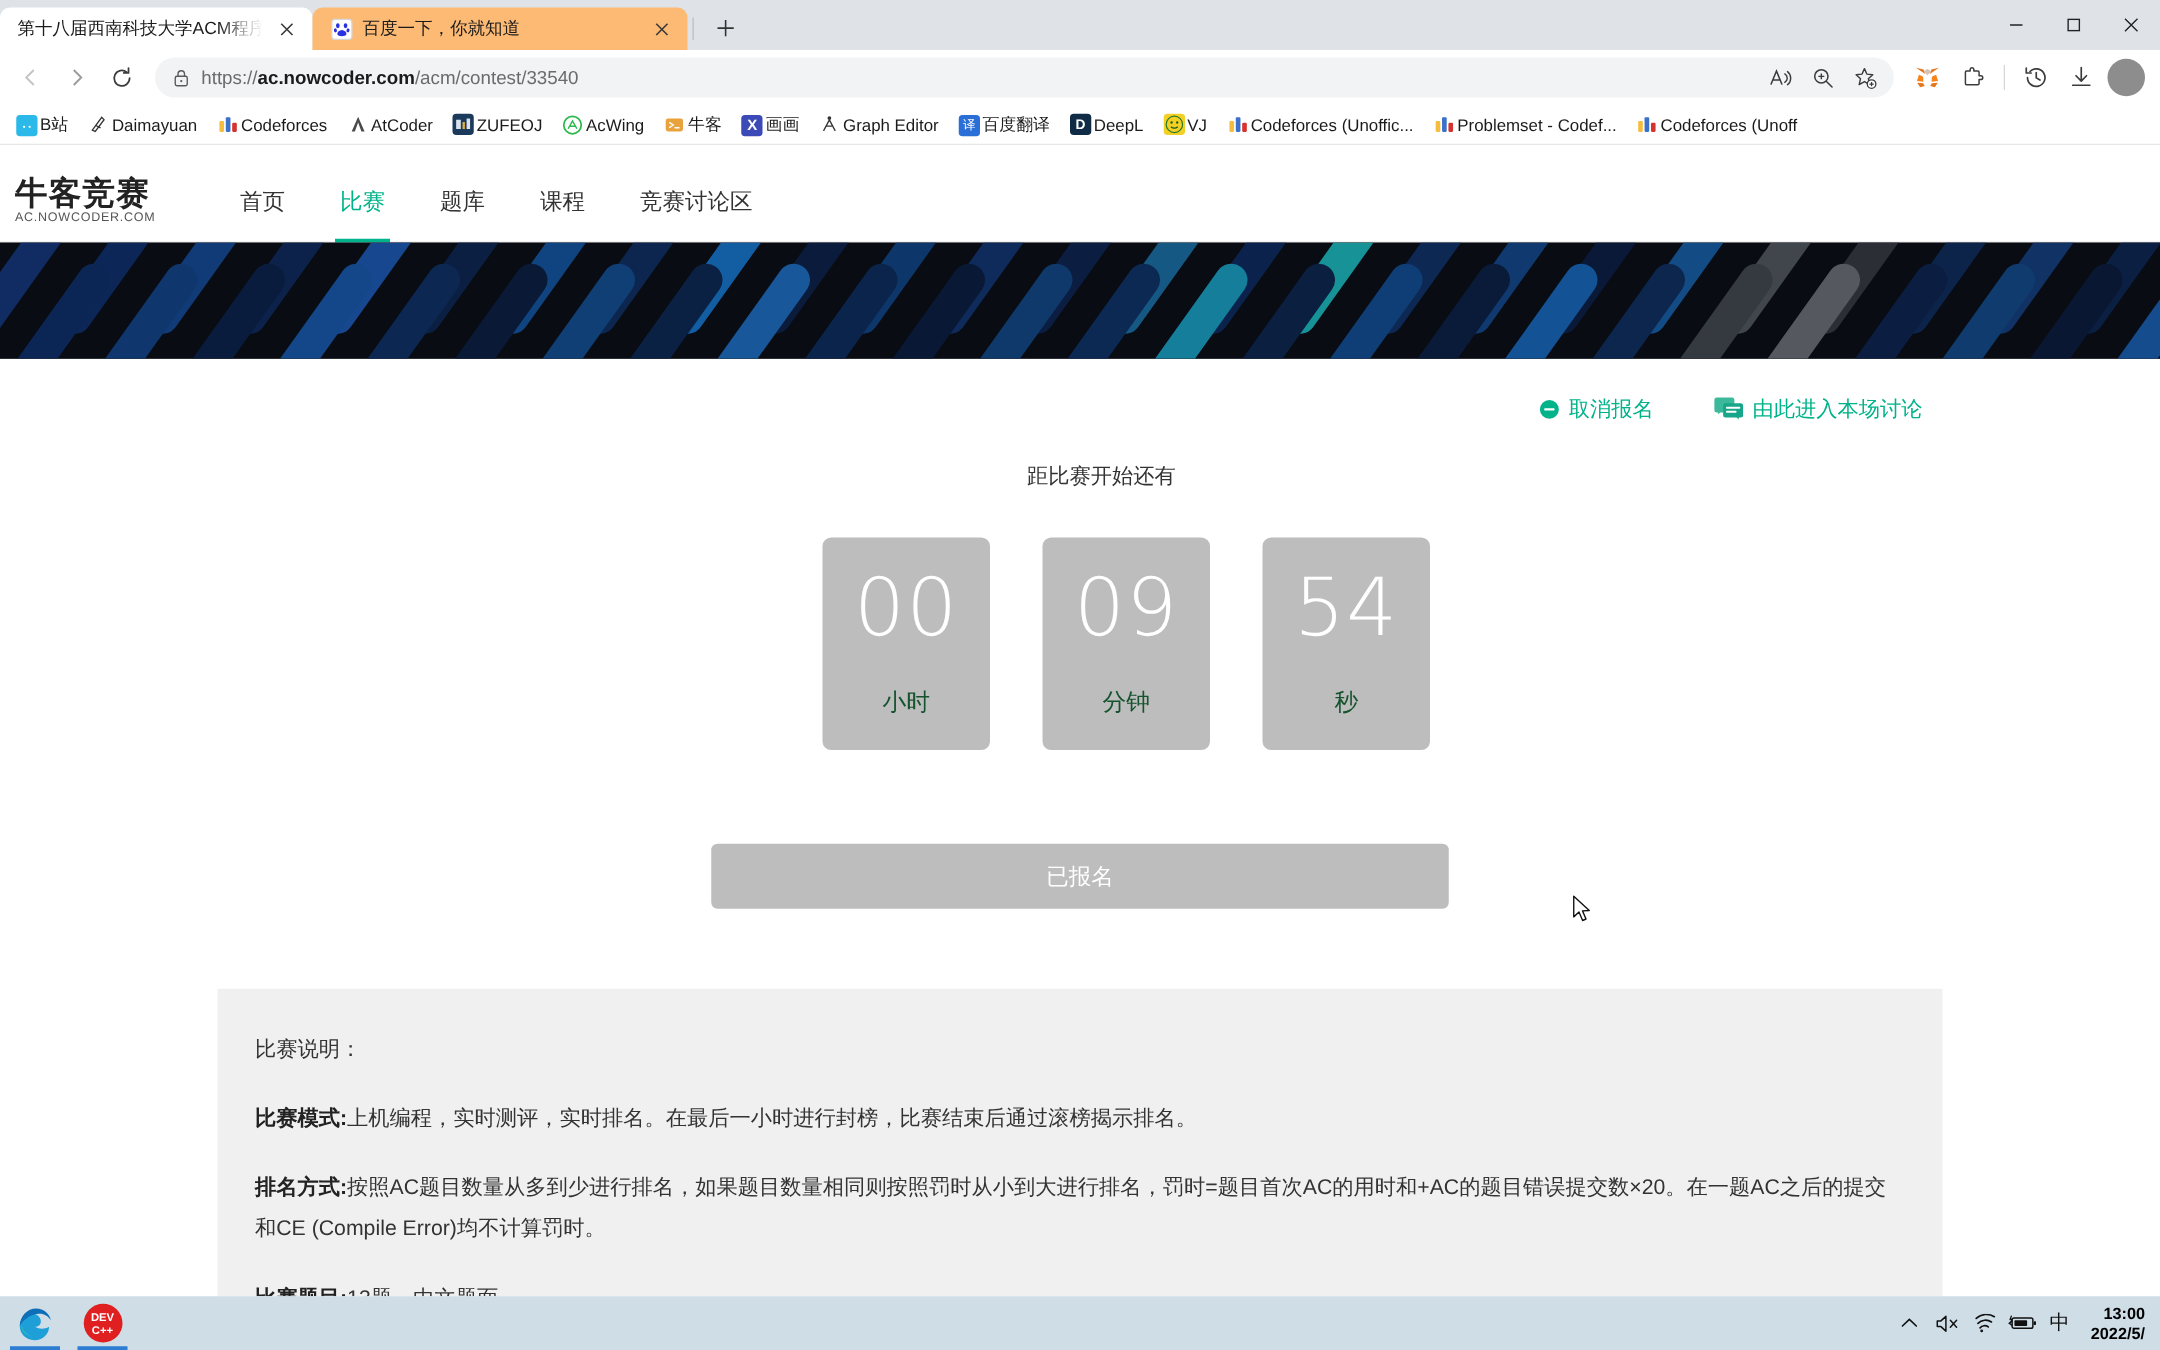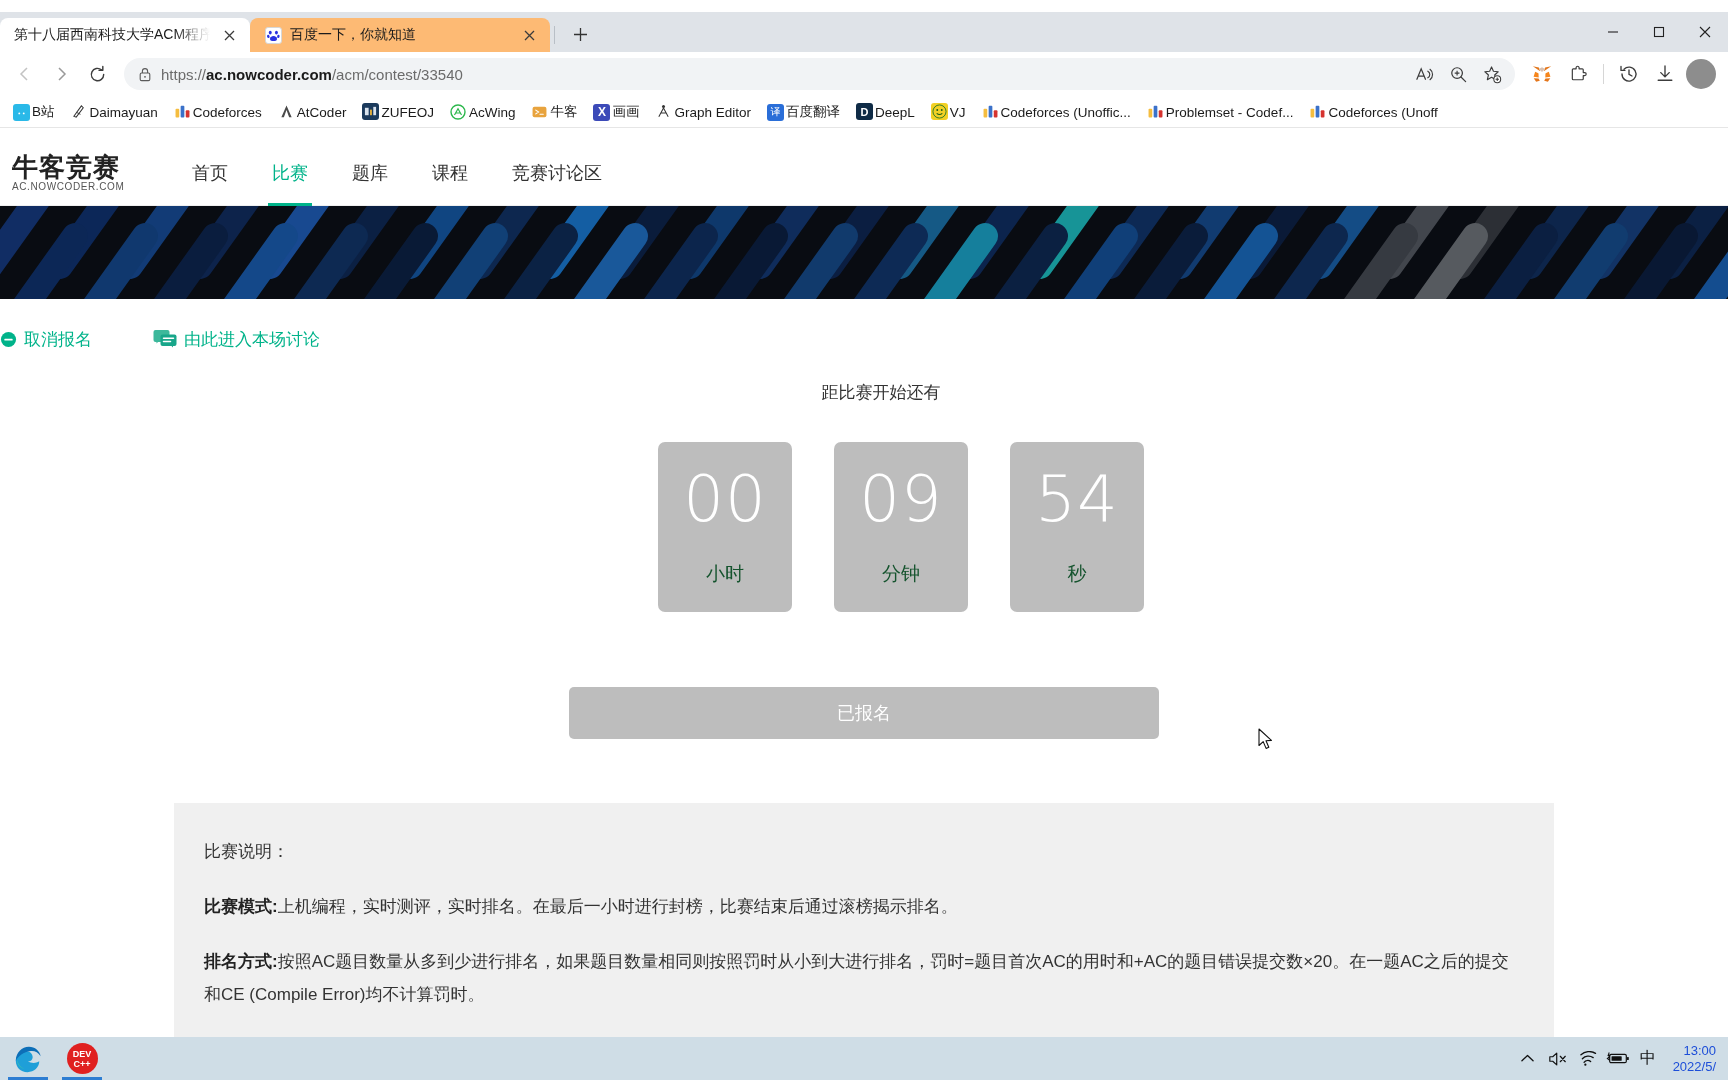--- a/index.html
+++ b/index.html
@@ -5,21 +5,21 @@
   * { box-sizing: border-box; margin: 0; padding: 0; }
   html, body {
     width: 1728px; height: 1080px;
     overflow: hidden;
     font-family: "Liberation Sans", "DejaVu Sans", sans-serif;
     background: #ffffff;
   }
   body { position: relative; }
 
   
-  .browser { position: absolute; left:0; top:12px; width:1728px; height:1037px; background:#ffffff; }
+  .browser { position: absolute; left:0; top:0; width:1728px; height:1037px; background:#ffffff; }
 
   .tabstrip {
     height: 40px; background:#dfe3e8; display:flex; align-items:flex-end;
     position: relative;
   }
   .tab {
     height: 34px; display:flex; align-items:center; gap:8px;
     padding: 0 10px 0 14px; border-radius: 8px 8px 0 0;
     font-size: 13px; color:#1b1b1b; min-width: 0;
   }
@@ -89,22 +89,22 @@
   .navitem.active { color:#00b38a; }
   .navitem.active::after { content:""; position:absolute; left:18px; right:18px; bottom:0; height:3px; background:#00b38a; }
   .header-right { margin-left:auto; display:flex; align-items:center; gap:28px; padding-right:10px; }
   .hr-item { display:flex; align-items:center; gap:9px; font-size:17px; color:#555; }
   .hr-item .ic { color:#8a8a8a; display:flex; align-items:center; }
   .avatar-sm { width:34px; height:34px; border-radius:50%; background:#7f5fd6; }
 
   .banner { height:93px; background:#0a0d14; position:relative; overflow:hidden; }
   .banner svg { position:absolute; left:0; top:0; }
 
-  .actions { height:60px; display:flex; align-items:center; 
-     padding-right:190px; gap:61px; padding-top:20px; }
+  .actions { height:60px; display:flex; align-items:center; justify-content:flex-end;
+     padding-right:190px; gap:48px; padding-top:20px; }
   .act { display:flex; align-items:center; gap:7px; font-size:17px; color:#00b38a; }
   .act .aic { display:flex; align-items:center; }
 
   .countdown-wrap { text-align:center; margin-top:22px;padding-left:34px; }
   .cd-title { font-size:17px; color:#333; }
   .cd-boxes { display:flex; justify-content:center; gap:42px; margin-top:38px;margin-left:40px; }
   .cd-box { width:134px; height:170px; background:#bdbdbd; border-radius:7px;
     display:flex; flex-direction:column; align-items:center; justify-content:center; }
   .cd-num { font-size:64px; color:#fff; line-height:1; font-weight:300; letter-spacing:1px; font-family:"DejaVu Sans", sans-serif; }
   .cd-lab { font-size:19px; color:#14532d; margin-top:30px; }
@@ -125,21 +125,21 @@
     display:flex; align-items:center; }
   .tb-left { display:flex; align-items:center; gap:2px; padding-left:2px; }
   .tb-app { width:52px; height:43px; display:flex; align-items:center; justify-content:center; position:relative; }
   .tb-app.open::after { content:""; position:absolute; bottom:0; left:6px; right:6px; height:3px; background:#2d7dd2; }
   .devcpp { width:31px; height:31px; border-radius:50%; background:#e02020; color:#fff;
     display:flex; flex-direction:column; align-items:center; justify-content:center;
     font-size:9px; font-weight:bold; line-height:10px; }
   .tb-right { margin-left:auto; display:flex; align-items:center; gap:0; padding-right:6px; }
   .tray-ico { width:30px; height:43px; display:flex; align-items:center; justify-content:center;
     font-size:14px; color:#111; }
-  .tb-clock { text-align:right; font-size:13px; color:#1d4ed8; line-height:16px; padding:0 6px 0 10px; white-space:nowrap; }
+  .tb-clock { text-align:right; font-size:13px; color:#000000; line-height:16px; padding:0 6px 0 10px; white-space:nowrap;font-weight:bold; }
 </style>
 </head>
 <body>
 
 <div class="browser">
 
   <div class="tabstrip">
     <div class="tab active">
       <span class="tab-title fade">第十八届西南科技大学ACM程序</span>
       <span class="tab-close">

